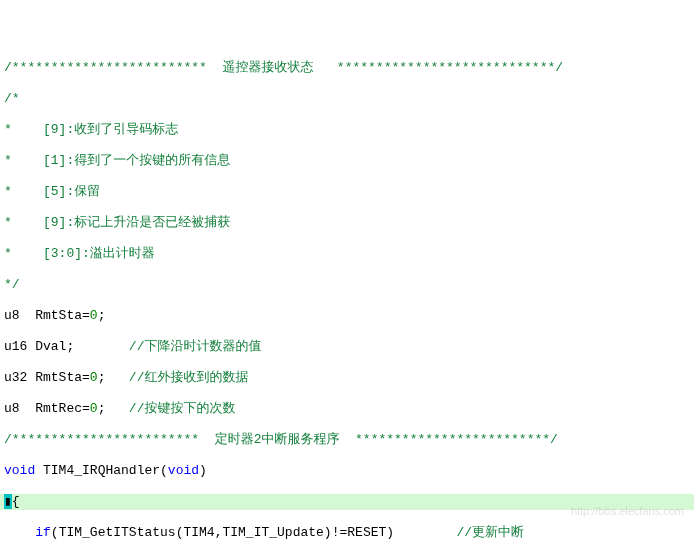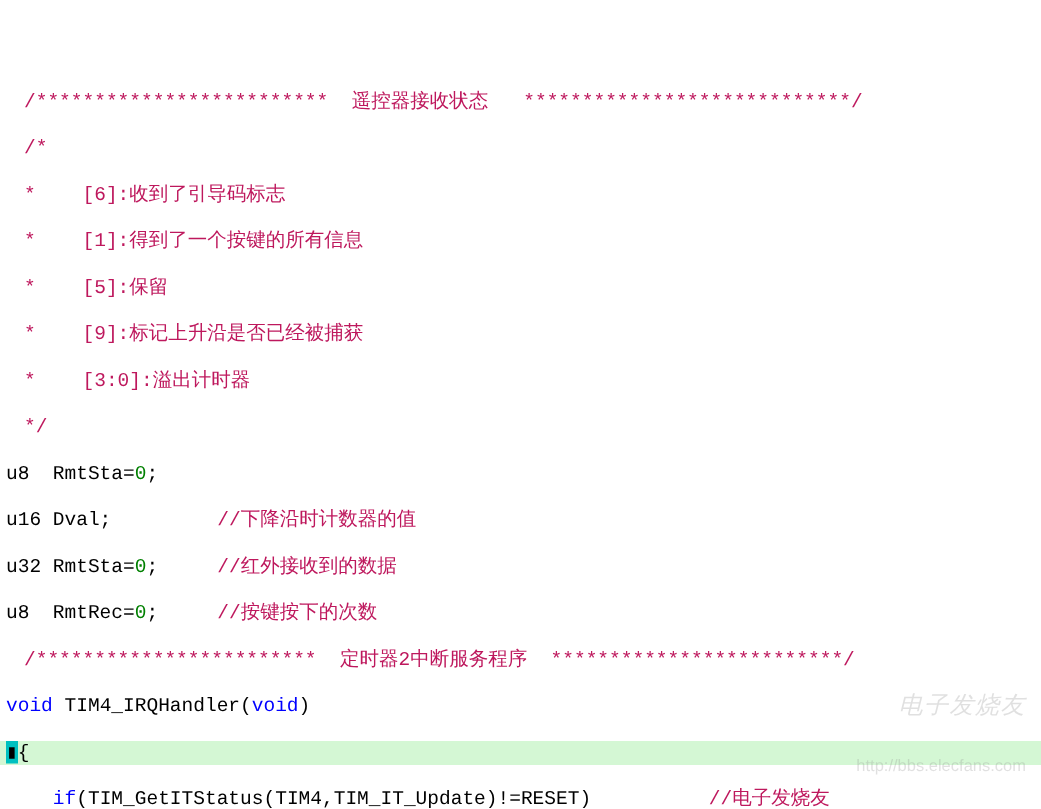--- a/index.html
+++ b/index.html
@@ -7,21 +7,21 @@
       font-family: "Courier New", monospace;
       font-size: 13px;
       background: #ffffff;
       width: 694px;
       height: 539px;
       overflow: hidden;
       position: relative;
       white-space: pre;
     }
     .line { line-height: 16px; padding-left: 4px; }
-    .comment { color: #be185d; padding-left: 16px; }
+    .comment { color: #15803d; }
     .keyword { color: #0000ff; }
     .identifier { color: #000000; text-align: center; }
     .green-num { color: #008000; }
     .highlight-line { background: #d4f7d4; }
     .cursor-mark { background: #00c0c0; color: #000; }
     .watermark {
       position: absolute;
       bottom: 10px;
       right: 10px;
       opacity: 0.25;
@@ -37,49 +37,48 @@
       letter-spacing: 1px;
     }
   </style>
 </head>
 <body>
 
 
 
 <div class="line comment">/*************************  遥控器接收状态   ****************************/</div>
 <div class="line comment">/*</div>
-<div class="line comment">*    [6]:收到了引导码标志</div>
+<div class="line comment">*    [9]:收到了引导码标志</div>
 <div class="line comment">*    [1]:得到了一个按键的所有信息</div>
 <div class="line comment">*    [5]:保留</div>
 <div class="line comment">*    [9]:标记上升沿是否已经被捕获</div>
 <div class="line comment">*    [3:0]:溢出计时器</div>
 <div class="line comment">*/</div>
 <div class="line"><span class="identifier">u8  RmtSta=</span><span class="green-num">0</span><span>;</span></div>
 <div class="line"><span class="identifier">u16 Dval;</span><span class="comment">       //下降沿时计数器的值</span></div>
 <div class="line"><span class="identifier">u32 RmtSta=</span><span class="green-num">0</span><span>;</span><span class="comment">   //红外接收到的数据</span></div>
 <div class="line"><span class="identifier">u8  RmtRec=</span><span class="green-num">0</span><span>;</span><span class="comment">   //按键按下的次数</span></div>
 <div class="line comment">/************************  定时器2中断服务程序  *************************/</div>
 <div class="line"><span class="keyword">void</span><span> TIM4_IRQHandler(</span><span class="keyword">void</span><span>)</span></div>
 <div class="line highlight-line"><span class="cursor-mark">▮</span><span>{</span></div>
-<div class="line"><span>    </span><span class="keyword">if</span><span>(TIM_GetITStatus(TIM4,TIM_IT_Update)!=RESET)        </span><span class="comment">//电子发烧友</span></div>
+<div class="line"><span>    </span><span class="keyword">if</span><span>(TIM_GetITStatus(TIM4,TIM_IT_Update)!=RESET)        </span><span class="comment">//更新中断</span></div>
 
 
 
 
 
 
 
 
 
 
 
 
 
 
 
 
 <div class="watermark">
-  <div class="watermark-logo">电子发烧友</div>
   <div>http://bbs.elecfans.com</div>
 </div>
 
 
 
 
 </body></html>

